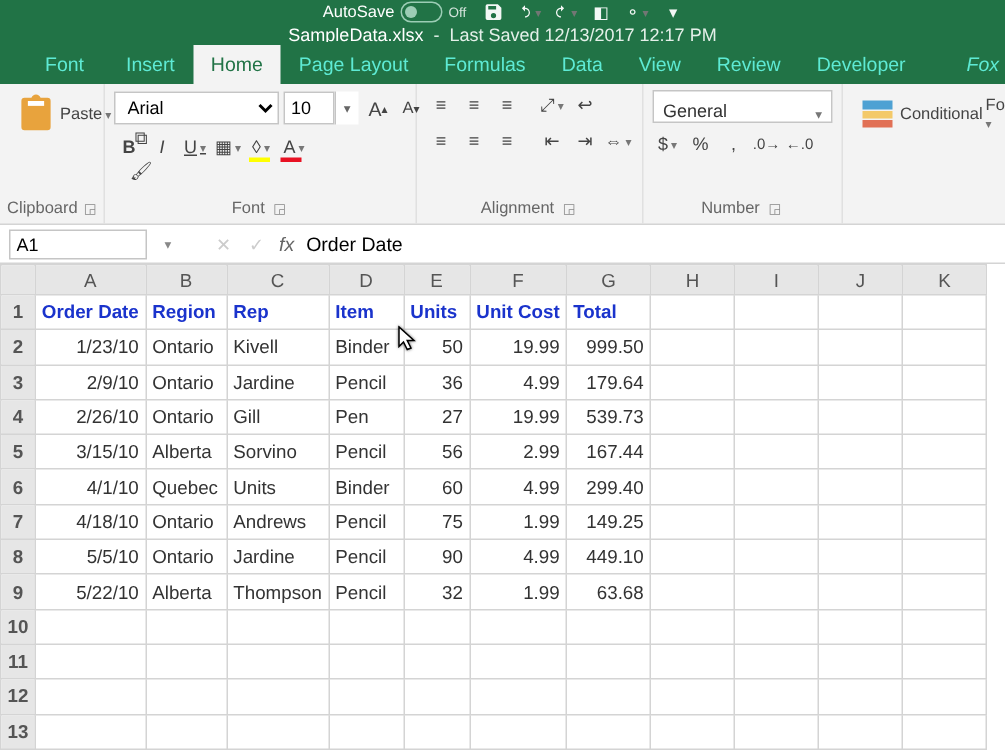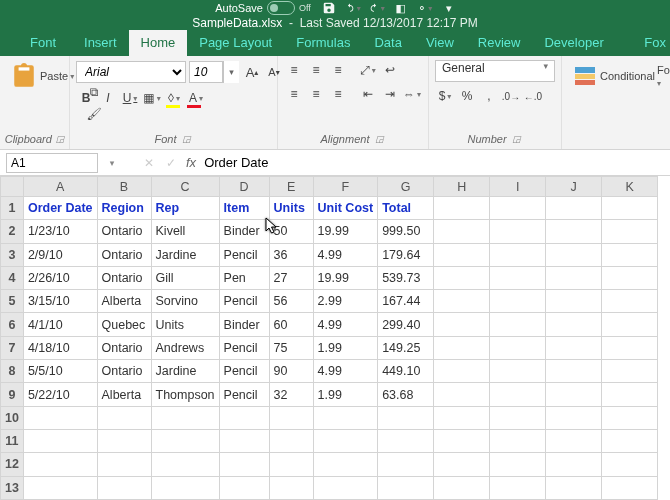--- a/index.html
+++ b/index.html
@@ -13,39 +13,39 @@
 .title-bar .autosave-toggle::after { content:""; position:absolute; width:8px; height:8px; border-radius:50%; background:#9ccdb5; top:2px; left:2px; }
 .title-bar .qat-icon { width:16px; height:16px; display:flex; align-items:center; justify-content:center; opacity:0.95; fill:#fff; cursor:pointer;}
 .title-bar .title-text { flex:1; text-align:center; color:#e4f0e9; font-size:12px; overflow:hidden; white-space:nowrap;}
 .title-bar .title-text .fname { color:#fff; }
 
 
 .ribbon-tabs { height: 28px; background: #217346; display:flex; align-items: flex-end; padding-left: 18px; font-size: 13px; }
 .ribbon-tabs .tab { padding: 5px 12px 6px; color: #5eead4; cursor:pointer; }
 .ribbon-tabs .tab.file { margin-right: 4px; }
 .ribbon-tabs .tab.active { background: #f3f3f3; color: #217346; }
-.ribbon-tabs .tab:last-child { margin-left:auto; }
+.ribbon-tabs .tab:last-child { margin-left:auto;font-style:italic; }
 
 
 .ribbon { height: 94px; background: #f3f3f3; border-bottom: 1px solid #d4d4d4; display:flex; }
 .group { border-right: 1px solid #e0e0e0; display:flex; flex-direction:column; justify-content:space-between; padding: 4px 6px 2px; }
 .group .group-body { display:flex; align-items:flex-start; gap:6px; flex:1; }
-.group .group-label { text-align:right; font-size:11px; color:#666; padding: 2px 0; display:flex; justify-content:center; align-items:center; gap:4px;font-style:italic;}
+.group .group-label { text-align:right; font-size:11px; color:#666; padding: 2px 0; display:flex; justify-content:center; align-items:center; gap:4px;}
 .group .group-label .dialog-launch { width:12px;height:12px; font-size:9px; color:#888; display:inline-flex; align-items:center; justify-content:center; cursor:pointer;}
 .big-btn { display:flex; align-items:center; gap:2px; padding:2px 4px; cursor:pointer; font-size:11px; color:#444; }
 .big-btn .ico { width:28px; height:28px; display:flex; align-items:center; justify-content:center; }
 .small-btn { width:20px; height:20px; display:flex; align-items:center; justify-content:center; cursor:pointer; font-size:12px; color:#444; border-radius:2px;}
 .col3 { display:flex; flex-direction:column; gap:2px; }
 .row3 { display:flex; gap:2px; }
-select.font-sel, input.size-sel { height:22px; border:1px solid #c5c5c5; background:#fff; font-size:12px; padding:0 4px;font-style:italic; }
+select.font-sel, input.size-sel { height:22px; border:1px solid #c5c5c5; background:#fff; font-size:12px; padding:0 4px; }
 select.font-sel { width: 110px; }
 input.size-sel { width: 34px; text-align:left;}
 .combo-arrow{border-left:1px solid #c5c5c5;width:16px;height:22px;display:flex;align-items:center;justify-content:center;font-size:9px;color:#666;background:#fff;cursor:pointer;}
 .combo-wrap{display:flex;border:1px solid transparent;}
-.num-format { width:120px; height:22px; border:1px solid #c5c5c5; background:#fff; padding:0 6px; display:flex; align-items:flex-start; justify-content:space-between; font-size:12px; cursor:pointer;}
+.num-format { width:120px; height:22px; border:1px solid #c5c5c5; background:#fff; padding:0 6px; display:flex; align-items:flex-end; justify-content:space-between; font-size:12px; cursor:pointer;}
 .underline { text-decoration: underline; }
 .bold { font-weight:bold; }
 .italic { font-style: italic; }
 
 
 .namebox-row { height: 26px; display:flex; align-items:center; border-bottom:1px solid #d4d4d4; background:#fff;justify-content:space-between; }
 .namebox-row .namebox { width: 92px; border:1px solid #c5c5c5; margin:0 6px; height:20px; padding:0 4px; font-size:12px; }
 .namebox-row .nb-dd { width:16px; text-align:center; color:#888; cursor:pointer; font-size:9px;}
 .namebox-row .fx-btn { width:22px; text-align:center; color:#888; cursor:pointer;}
 .namebox-row .fx-txt { font-style:italic; color:#666; padding:0 4px; font-size:13px;}
@@ -54,21 +54,21 @@
 
 .grid-wrap { display:flex; height: calc(500px - 28px - 28px - 94px - 26px); overflow:hidden; background:#fff; }
 .grid-wrap table { border-collapse: collapse; table-layout: fixed; }
 .grid-wrap th, .grid-wrap td { border: 1px solid #d4d4d4; font-size: 12.5px; height: 20px; padding: 0 4px; white-space:nowrap; overflow:hidden; }
 .grid-wrap thead th { background: #e6e6e6; text-align:center; color:#555; font-weight:normal; position:relative;}
 .grid-wrap .rowhdr { background: #e6e6e6; text-align:center; color:#555; width:22px; }
 .grid-wrap .corner { background:#e6e6e6; width:22px; }
 .grid-wrap td { font-family: Arial, sans-serif; }
 .grid-wrap td.hdr-cell { color: #1a33cc; font-weight: bold; text-align:left;}
 .grid-wrap td.txt { text-align:left; }
-.grid-wrap td.num { text-align:left; }
+.grid-wrap td.num { text-align:right; }
 .cursor-arrow{position:absolute; left:265px; top:217px; pointer-events:none; z-index:50;}
 .cursor-arrow svg{filter:drop-shadow(0 0 1px rgba(0,0,0,0.6));}
 
 .colA{width:72px}.colB{width:54px}.colC{width:64px}.colD{width:50px}.colE{width:44px}.colF{width:60px}.colG{width:56px}.colH{width:56px}.colI{width:56px}.colJ{width:56px}.colK{width:56px}
 
 .small-drop::after{content:"▾";font-size:8px;margin-left:2px;color:#777;}
 </style>
 </head>
 <body>
 

